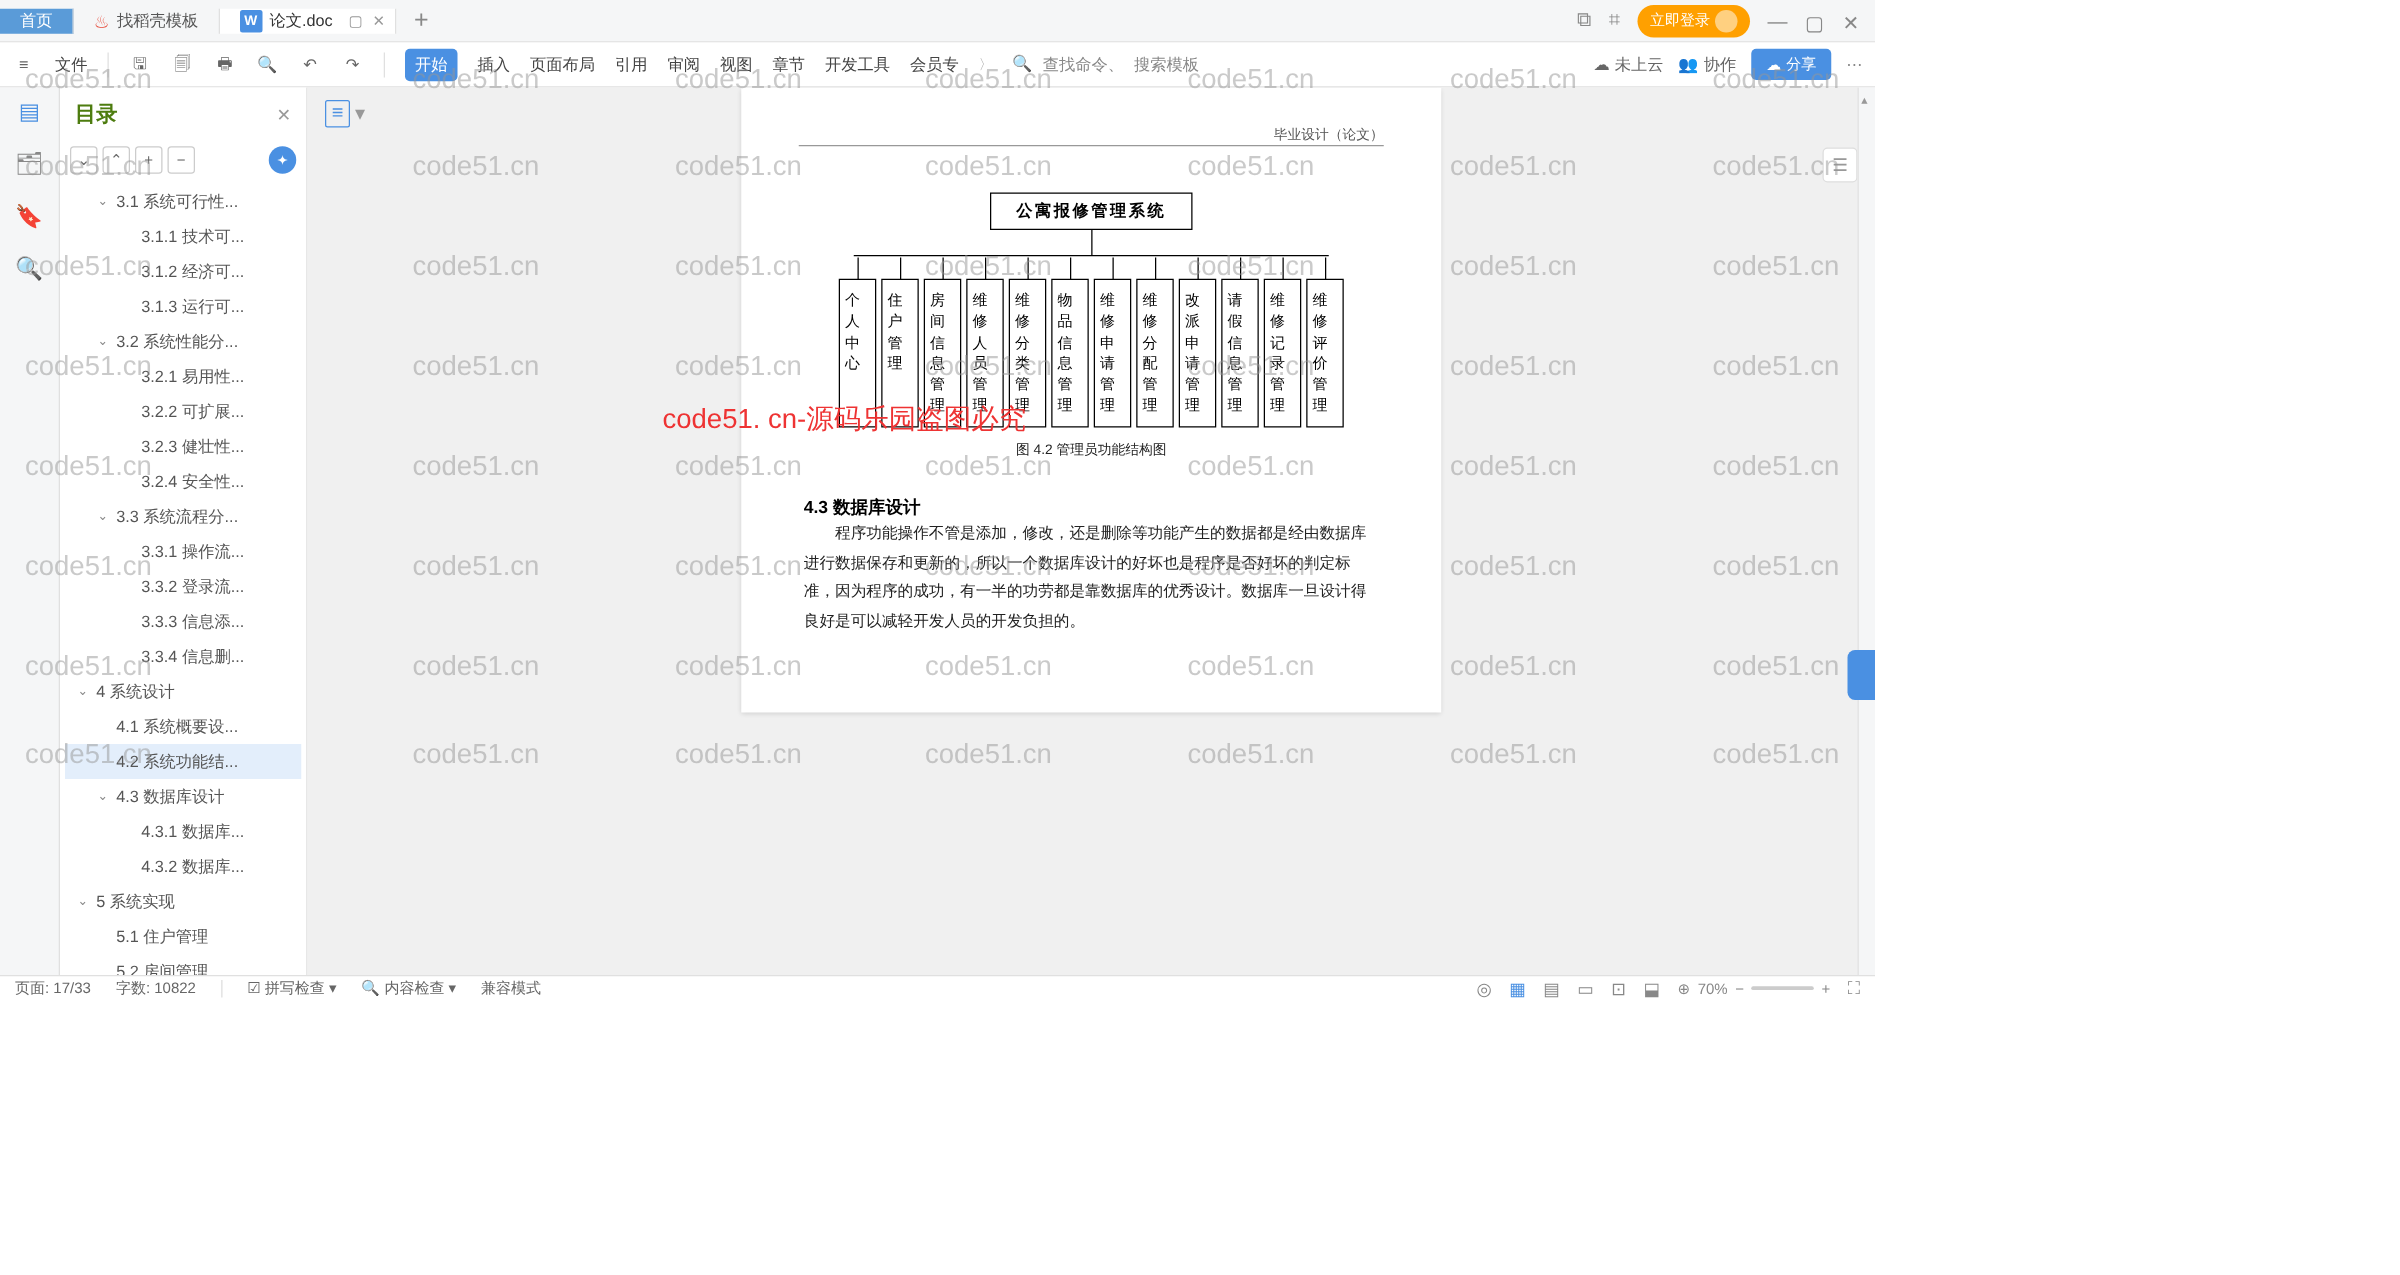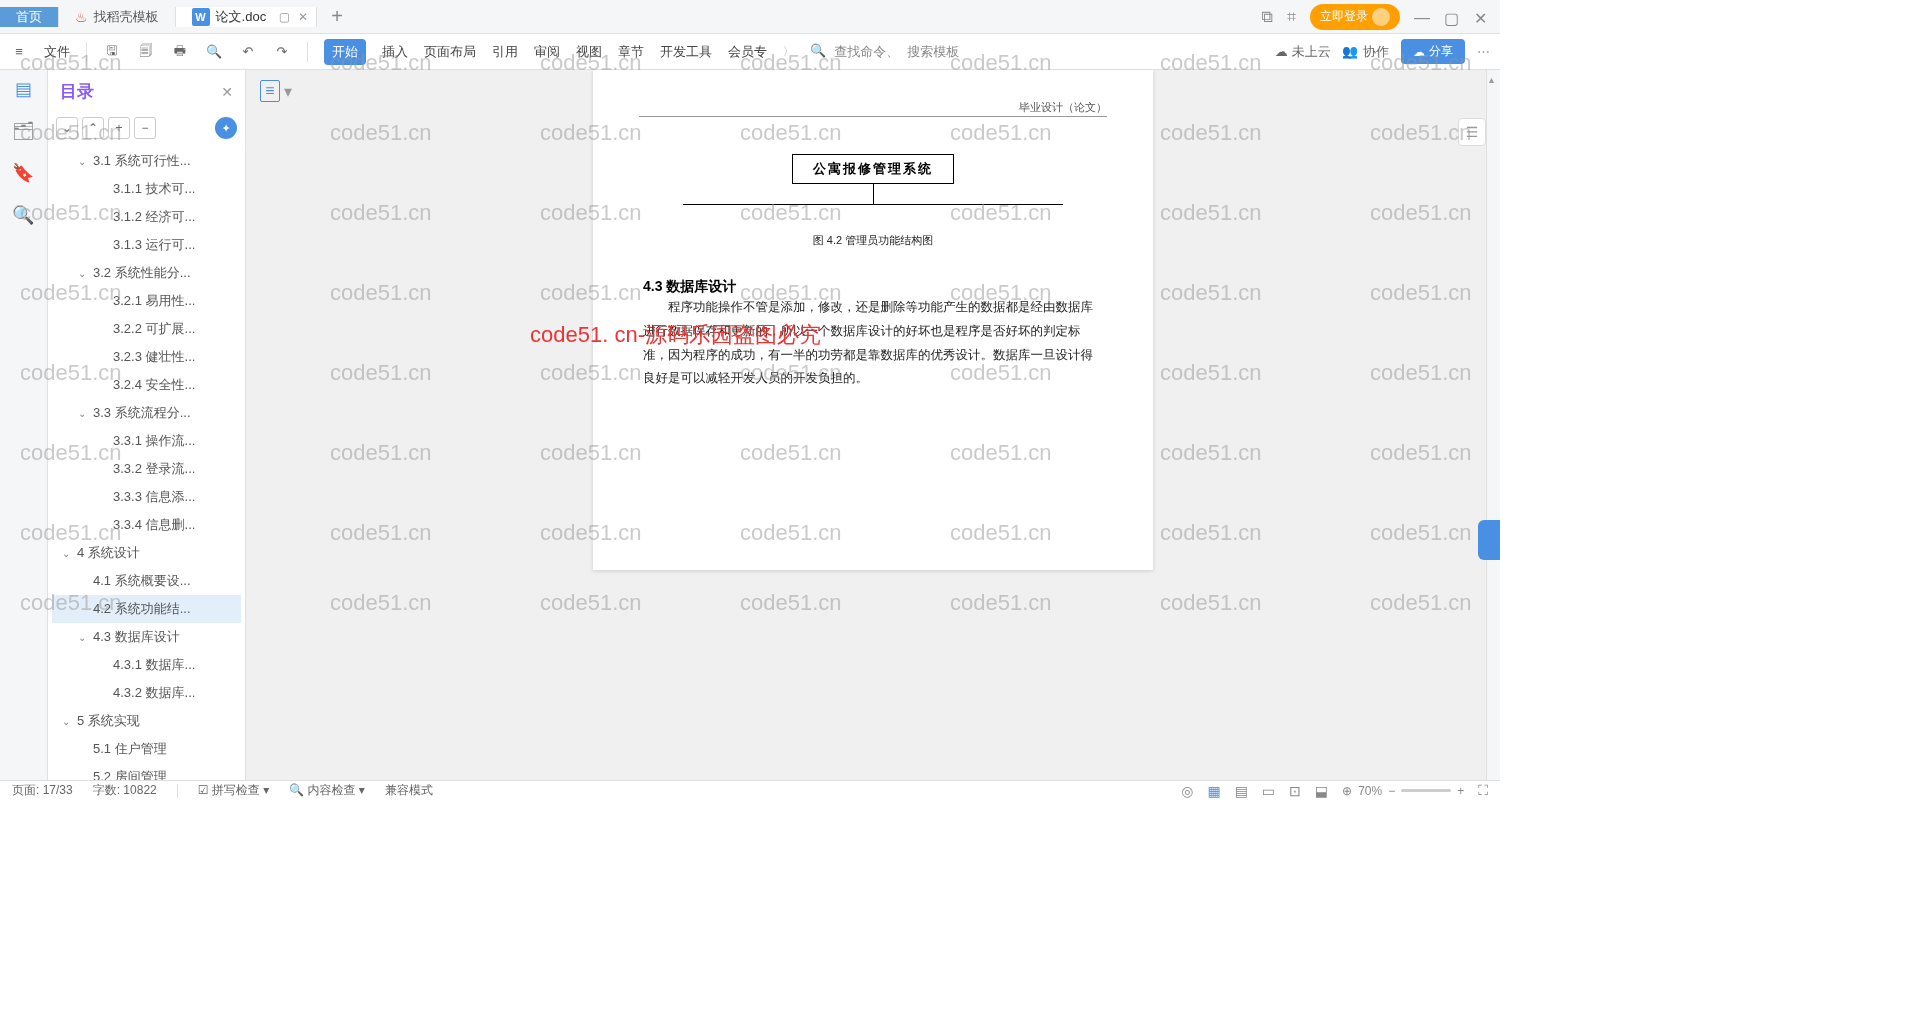--- a/index.html
+++ b/index.html
@@ -30,21 +30,21 @@
 .share-btn { background: #4a90e2; color: #fff; padding: 4px 12px; border-radius: 4px; display: flex; align-items: center; gap: 4px; font-size: 12px; }
 .dots { color: #888; cursor: pointer; }
 
 .main { display: flex; height: calc(100% - 90px); }
 .left-rail { width: 48px; background: #f5f6f7; border-right: 1px solid #e0e0e0; display: flex; flex-direction: column; align-items: center; padding-top: 8px; gap: 20px; }
 .left-rail .rail-ico { width: 22px; height: 22px; color: #888; cursor: pointer; display: flex; align-items: center; justify-content: center; font-size: 18px; }
 .left-rail .rail-ico.active { color: #4a90e2; }
 
 .outline-panel { width: 198px; background: #fff; border-right: 1px solid #e0e0e0; display: flex; flex-direction: column; }
 .outline-header { padding: 10px 12px; display: flex; align-items: center; justify-content: space-between; }
-.outline-title { font-size: 17px; font-weight: bold; color: #8b5cf6; }
+.outline-title { font-size: 17px; font-weight: bold; color: #4d7c0f; }
 .outline-close { color: #999; cursor: pointer; font-size: 14px; }
 .outline-tools { display: flex; padding: 4px 8px 8px; gap: 4px; align-items: center; }
 .outline-tools .tool { width: 22px; height: 22px; border: 1px solid #ccc; border-radius: 3px; display: flex; align-items: center; justify-content: center; font-size: 12px; color: #666; cursor: pointer; }
 .outline-tools .ai-ico { margin-left: auto; width: 22px; height: 22px; background: #4a90e2; border-radius: 50%; color: #fff; display: flex; align-items: center; justify-content: center; font-size: 11px; }
 .outline-tree { flex: 1; overflow-y: auto; padding: 0 4px; font-size: 13px; color: #555; }
 .tree-item { padding: 5px 4px 5px 8px; cursor: pointer; white-space: nowrap; overflow: hidden; text-overflow: ellipsis; display: flex; align-items: center; gap: 3px; }
 .tree-item.selected { background: #e3eefb; }
 .tree-item.l1 { padding-left: 10px; }
 .tree-item.l2 { padding-left: 26px; }
 .tree-item.l3 { padding-left: 46px; }
@@ -295,20 +295,34 @@
 
     <div class="doc-scroll">
 
       <div class="paper-page page2">
         <div class="header-caption">毕业设计（论文）</div>
         <div class="header-line"></div>
         <div class="diagram-container">
           <div class="diagram-root">公寓报修管理系统</div>
           <div class="diagram-connect"></div>
           <div class="diagram-bar"></div>
+          <div class="diagram-boxes" id="diagram-boxes">
+              <div class="diagram-box">个人中心</div>
+              <div class="diagram-box">住户管理</div>
+              <div class="diagram-box">房间信息管理</div>
+              <div class="diagram-box">维修人员管理</div>
+              <div class="diagram-box">维修分类管理</div>
+              <div class="diagram-box">物品信息管理</div>
+              <div class="diagram-box">维修申请管理</div>
+              <div class="diagram-box">维修分配管理</div>
+              <div class="diagram-box">改派申请管理</div>
+              <div class="diagram-box">请假信息管理</div>
+              <div class="diagram-box">维修记录管理</div>
+              <div class="diagram-box">维修评价管理</div>
+            </div>
           <div class="diagram-caption">图 4.2 管理员功能结构图</div>
         </div>
         <h3 class="sec43-title">4.3  数据库设计</h3>
         <p class="sec43-text">程序功能操作不管是添加，修改，还是删除等功能产生的数据都是经由数据库进行数据保存和更新的，所以一个数据库设计的好坏也是程序是否好坏的判定标准，因为程序的成功，有一半的功劳都是靠数据库的优秀设计。数据库一旦设计得良好是可以减轻开发人员的开发负担的。</p>
       </div>
     </div>
   </div>
 </div>
 
 <div class="rightbar">

